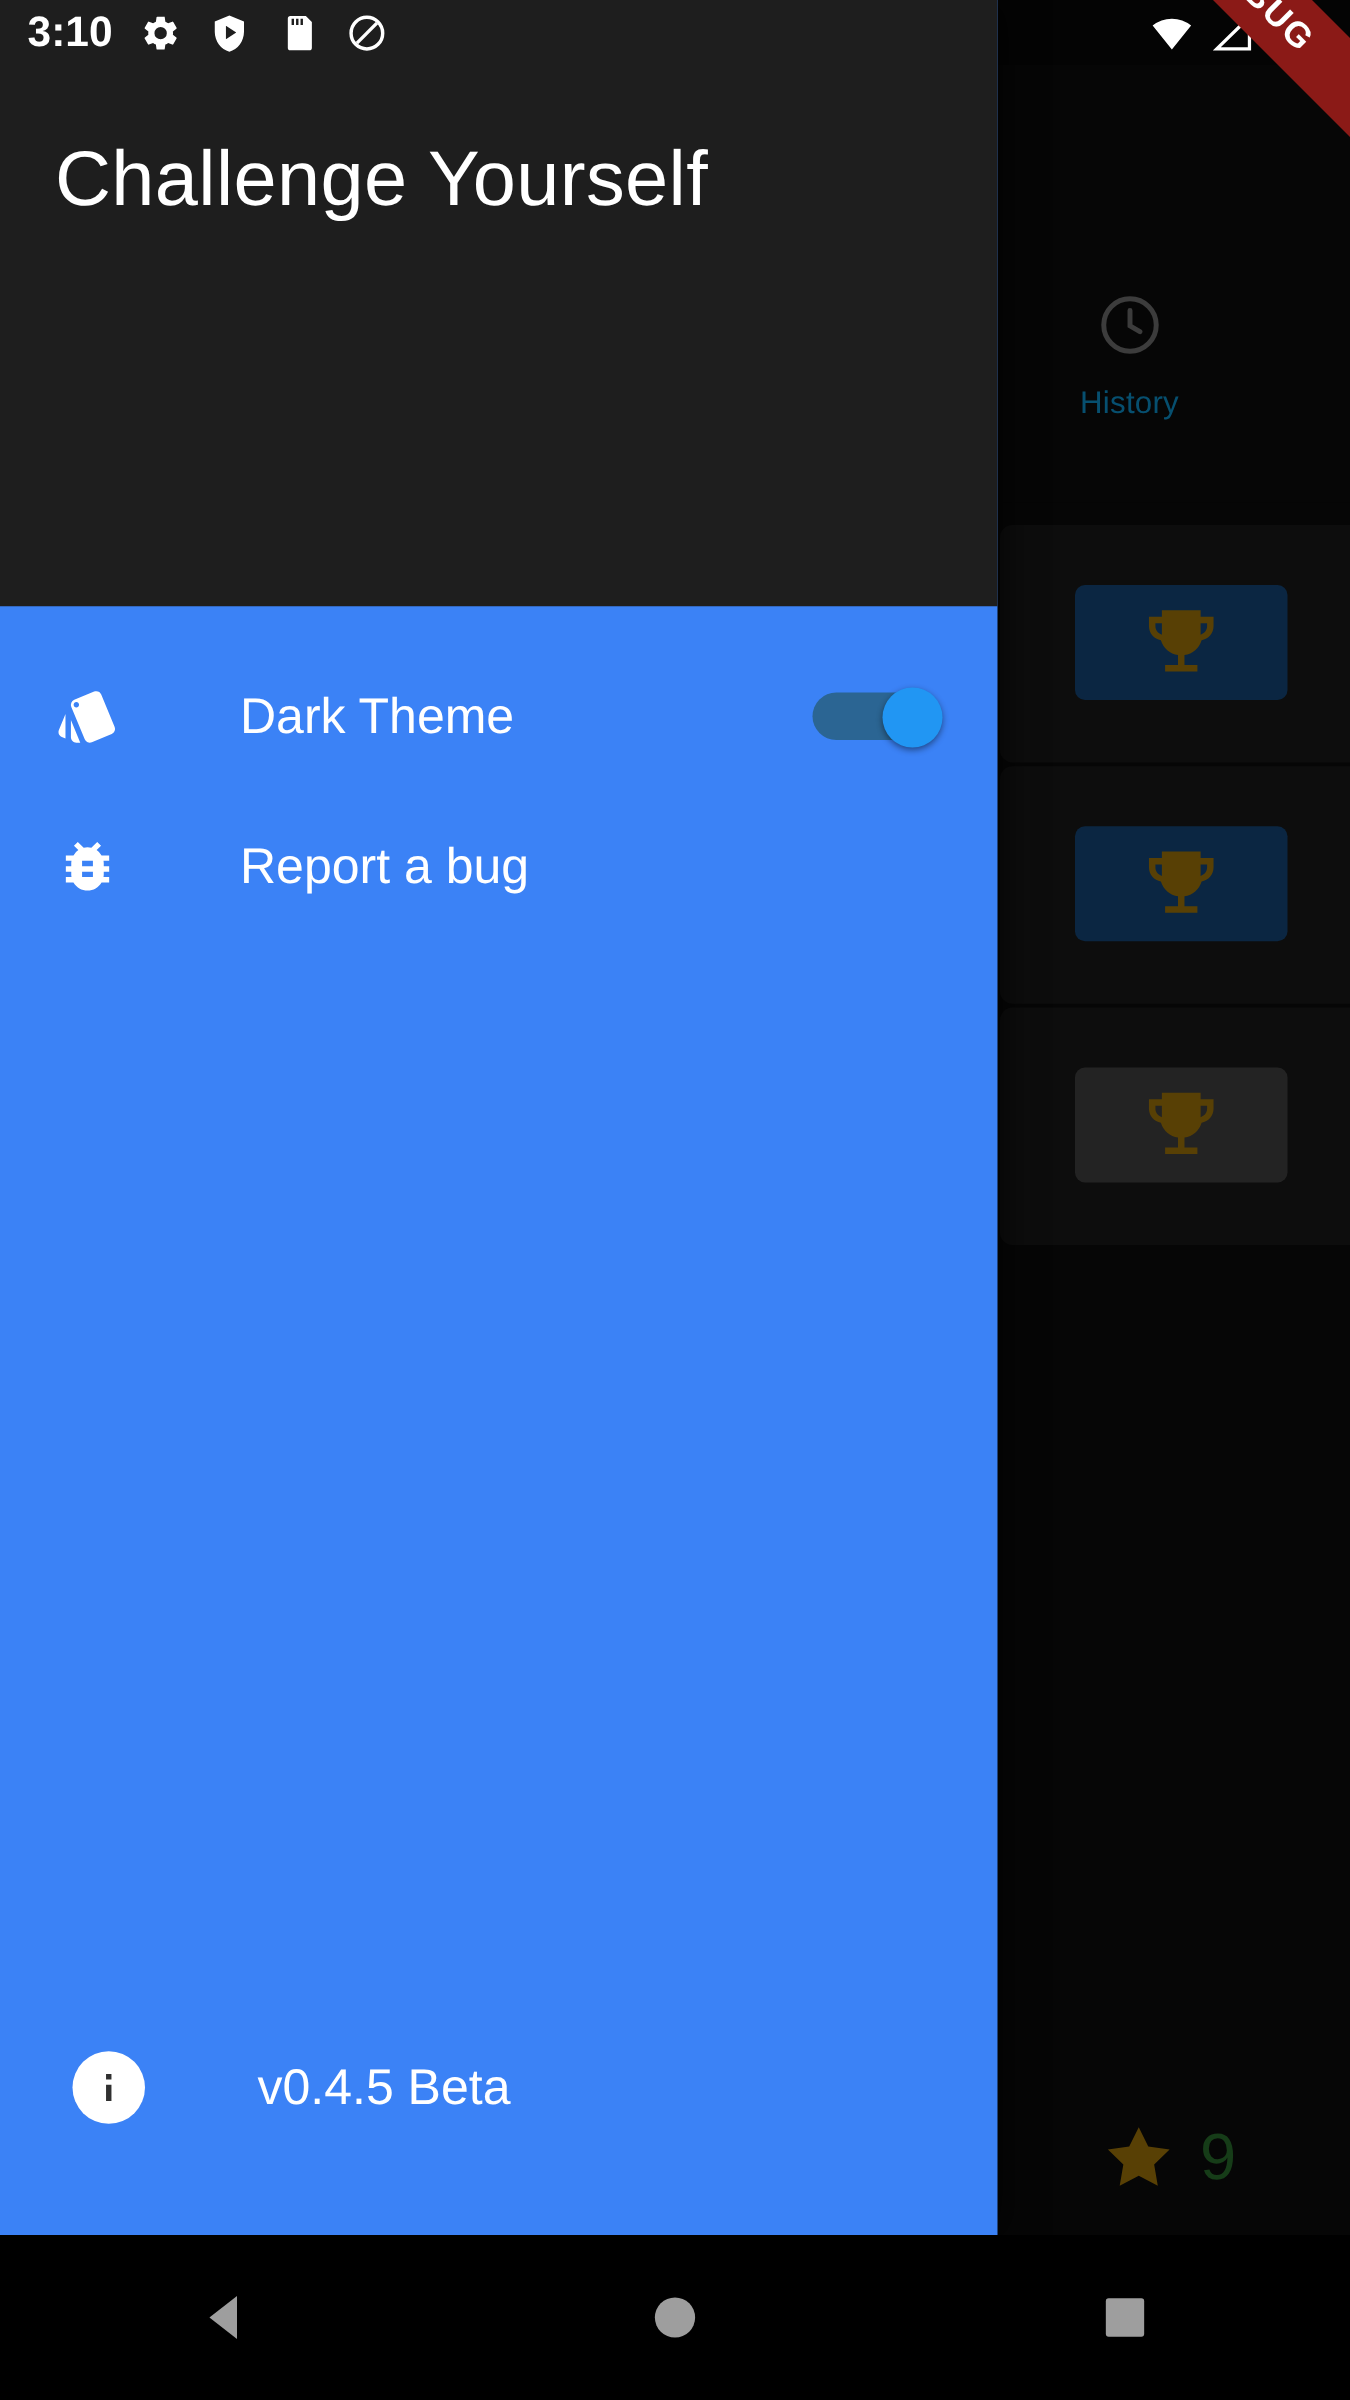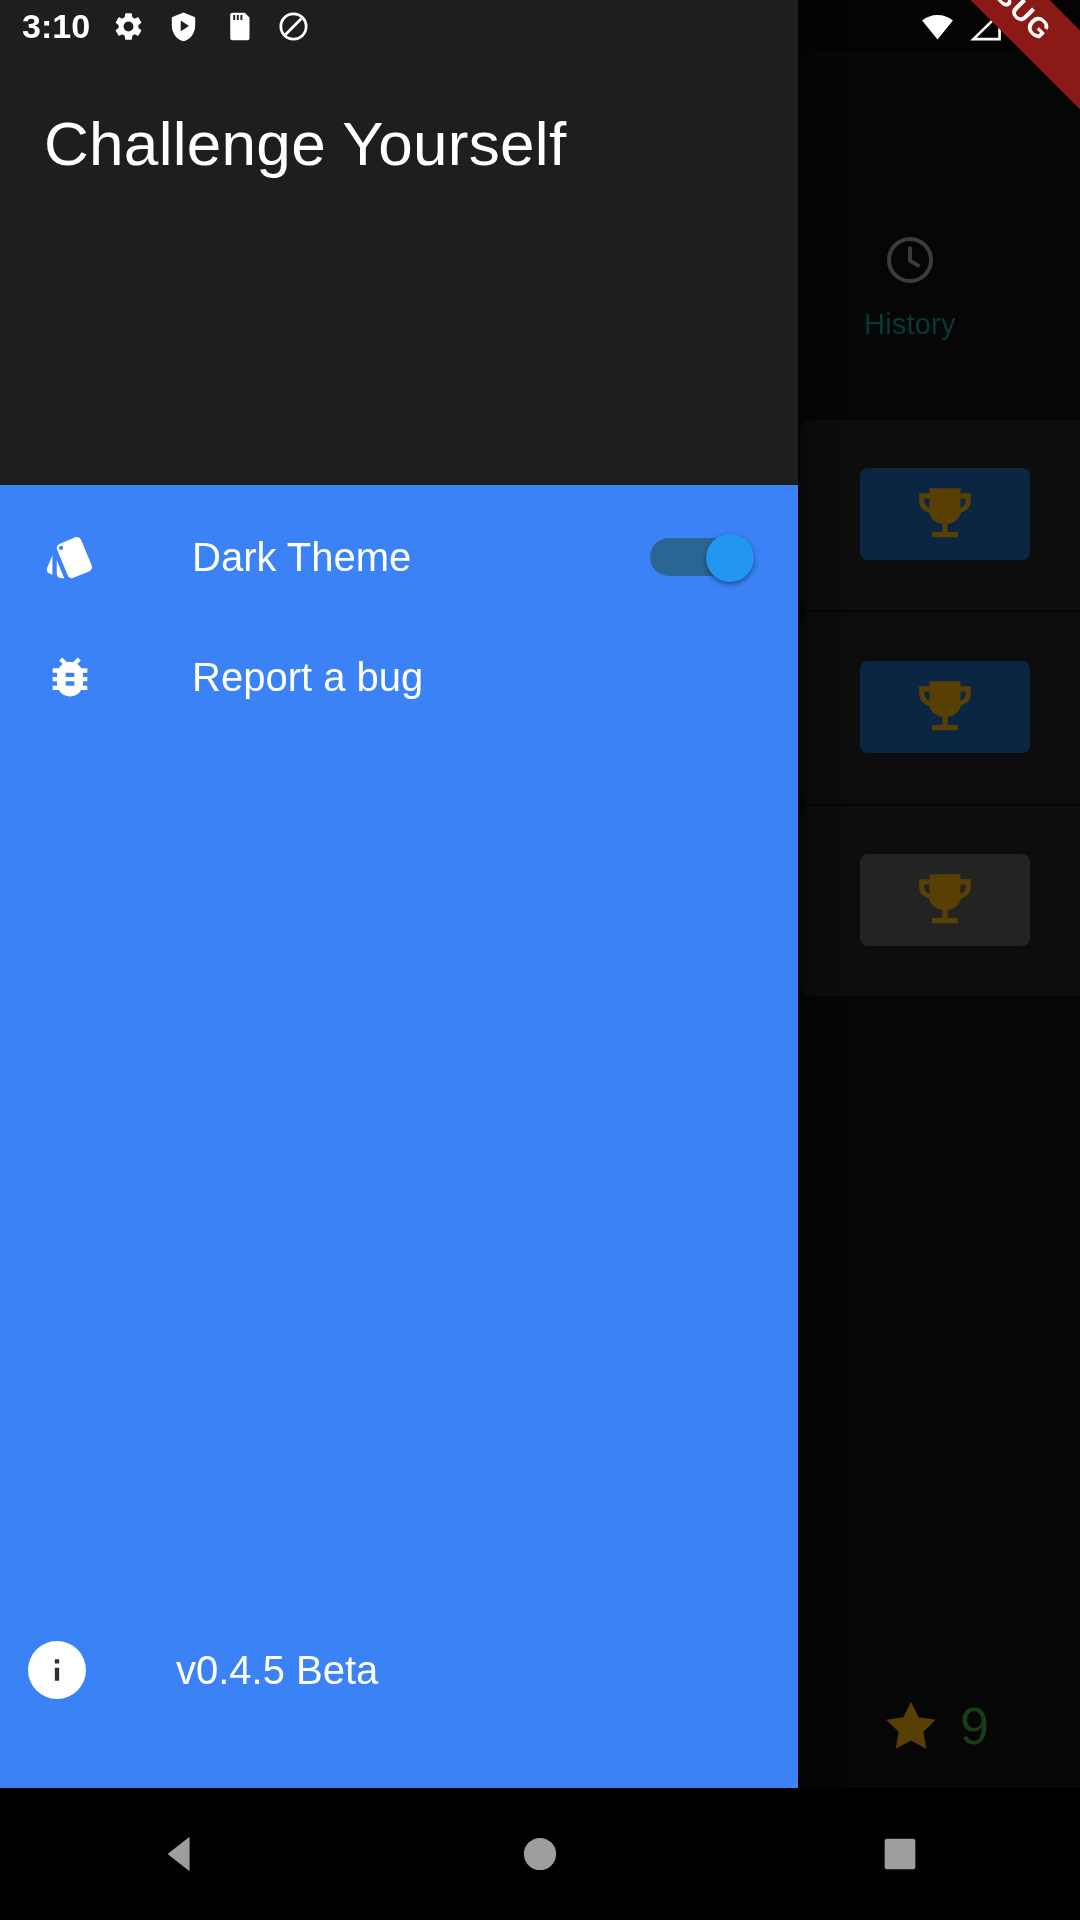--- a/index.html
+++ b/index.html
@@ -29,21 +29,21 @@
     position:absolute; top:52px; left:0; right:0; height:350px;
     background:#0d0d0d;
   }
   .bg-tab {
     position:absolute; top:232px;
     display:flex; flex-direction:column; align-items:center;
     gap:20px;
   }
   .bg-tab .tab-icon { width:56px; height:56px; }
   .bg-tab .tab-label {
-    font-size:29px; color:#0f766e; letter-spacing:.2px;
+    font-size:25px; color:#0ea5e9; letter-spacing:.2px;
   }
   #bg-cards {
     position:absolute; top:420px; left:0; right:0; bottom:0;
   }
   .bg-card {
     position:absolute;
     background:#1c1c1c;
     border-radius:10px;
   }
   .card-thumb {
@@ -126,21 +126,21 @@
     position:absolute;
     left:44px; top:108px;
     color:#ffffff;
     font-size:62px;
     font-weight:400;
     letter-spacing:.3px;
     white-space:nowrap;
   }
   #drawer-items {
     flex:1 1 auto;
-    padding-top:12px;
+    padding-top:28px;
   }
   .drawer-item {
     display:flex; align-items:center;
     height:120px;
     padding:0 44px 0 44px;
   }
   .drawer-item .di-icon {
     width:76px; min-width:76px;
     display:flex; align-items:center; justify-content:flex-start;
   }
@@ -171,21 +171,21 @@
   .switch .thumb {
     position:absolute; right:0; top:0;
     width:48px; height:48px;
     border-radius:50%;
     background:#2196f3;
     box-shadow:0 2px 5px rgba(0,0,0,.45);
   }
 
   #drawer-footer {
     flex:0 0 auto;
-    padding:0 44px 58px 28px;
+    padding:0 44px 58px 58px;
   }
   #drawer-footer .drawer-item { padding-left:0; padding-right:0; }
   .info-badge {
     width:58px; height:58px; border-radius:50%;
     background:#ffffff;
     display:flex; align-items:center; justify-content:center;
   }
   .info-badge svg { width:38px; height:38px; }
 
   

